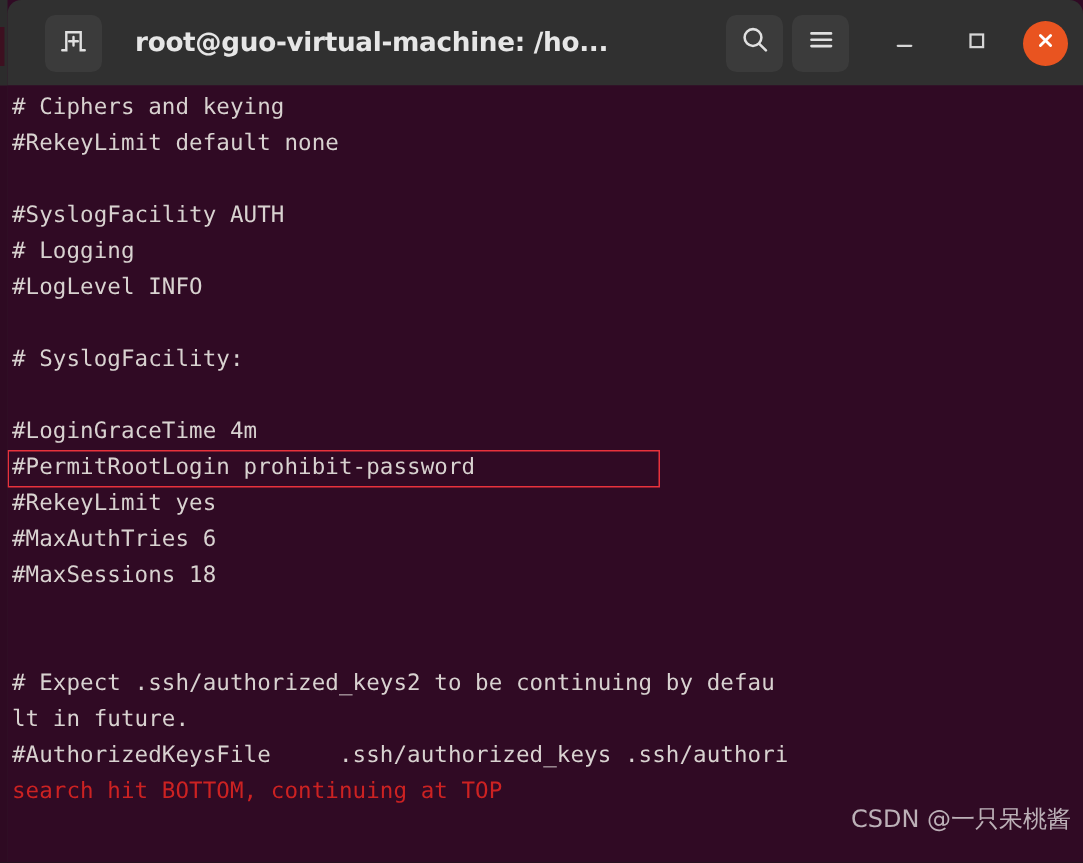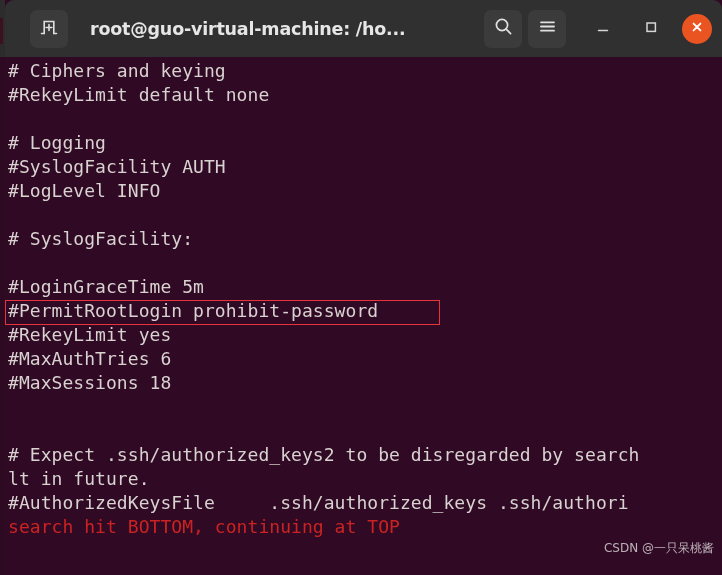--- a/index.html
+++ b/index.html
@@ -112,21 +112,21 @@
     position: absolute;
     left: 3px;
     top: 2px;
     width: 714px;
   }
 
   .tline {
     height: 24px;
     line-height: 24px;
     font-family: "DejaVu Sans Mono", monospace;
-    font-size: 18px;
+    font-size: 15px;
     letter-spacing: 0.05px;
     color: #d8d2d0;
     white-space: pre;
   }
   .tline.status {
     color: #cc2222;
   }
 
   
   .annotation-box {
@@ -140,21 +140,21 @@
     pointer-events: none;
   }
 
   
   .watermark {
     position: absolute;
     right: 8px;
     bottom: 18px;
     color: #c8bfc4;
     font-family: "DejaVu Sans", sans-serif;
-    font-size: 12px;
+    font-size: 16px;
     opacity: 0.92;
     white-space: nowrap;
   }
 </style>
 </head>
 <body>
 
 <div id="screen">
 
   <div class="bg-window-strip">
@@ -224,34 +224,34 @@
       </span>
     </div>
 
   </div>
 
   <div class="terminal">
     <div class="term-lines" id="term-lines">
         <div class="tline"># Ciphers and keying</div>
         <div class="tline">#RekeyLimit default none</div>
         <div class="tline"></div>
+        <div class="tline">#SyslogFacility AUTH</div>
         <div class="tline"># Logging</div>
-        <div class="tline">#SyslogFacility AUTH</div>
         <div class="tline">#LogLevel INFO</div>
         <div class="tline"></div>
         <div class="tline"># SyslogFacility:</div>
         <div class="tline"></div>
-        <div class="tline">#LoginGraceTime 5m</div>
+        <div class="tline">#LoginGraceTime 4m</div>
         <div class="tline">#PermitRootLogin prohibit-password</div>
         <div class="tline">#RekeyLimit yes</div>
         <div class="tline">#MaxAuthTries 6</div>
         <div class="tline">#MaxSessions 18</div>
         <div class="tline"></div>
         <div class="tline"></div>
-        <div class="tline"># Expect .ssh/authorized_keys2 to be disregarded by search</div>
+        <div class="tline"># Expect .ssh/authorized_keys2 to be continuing by defau</div>
         <div class="tline">lt in future.</div>
         <div class="tline">#AuthorizedKeysFile     .ssh/authorized_keys .ssh/authori</div>
         <div class="tline status">search hit BOTTOM, continuing at TOP</div>
       </div>
     <div class="annotation-box"></div>
     <div class="watermark">CSDN @一只呆桃酱</div>
   </div>
 
 </div>
 

